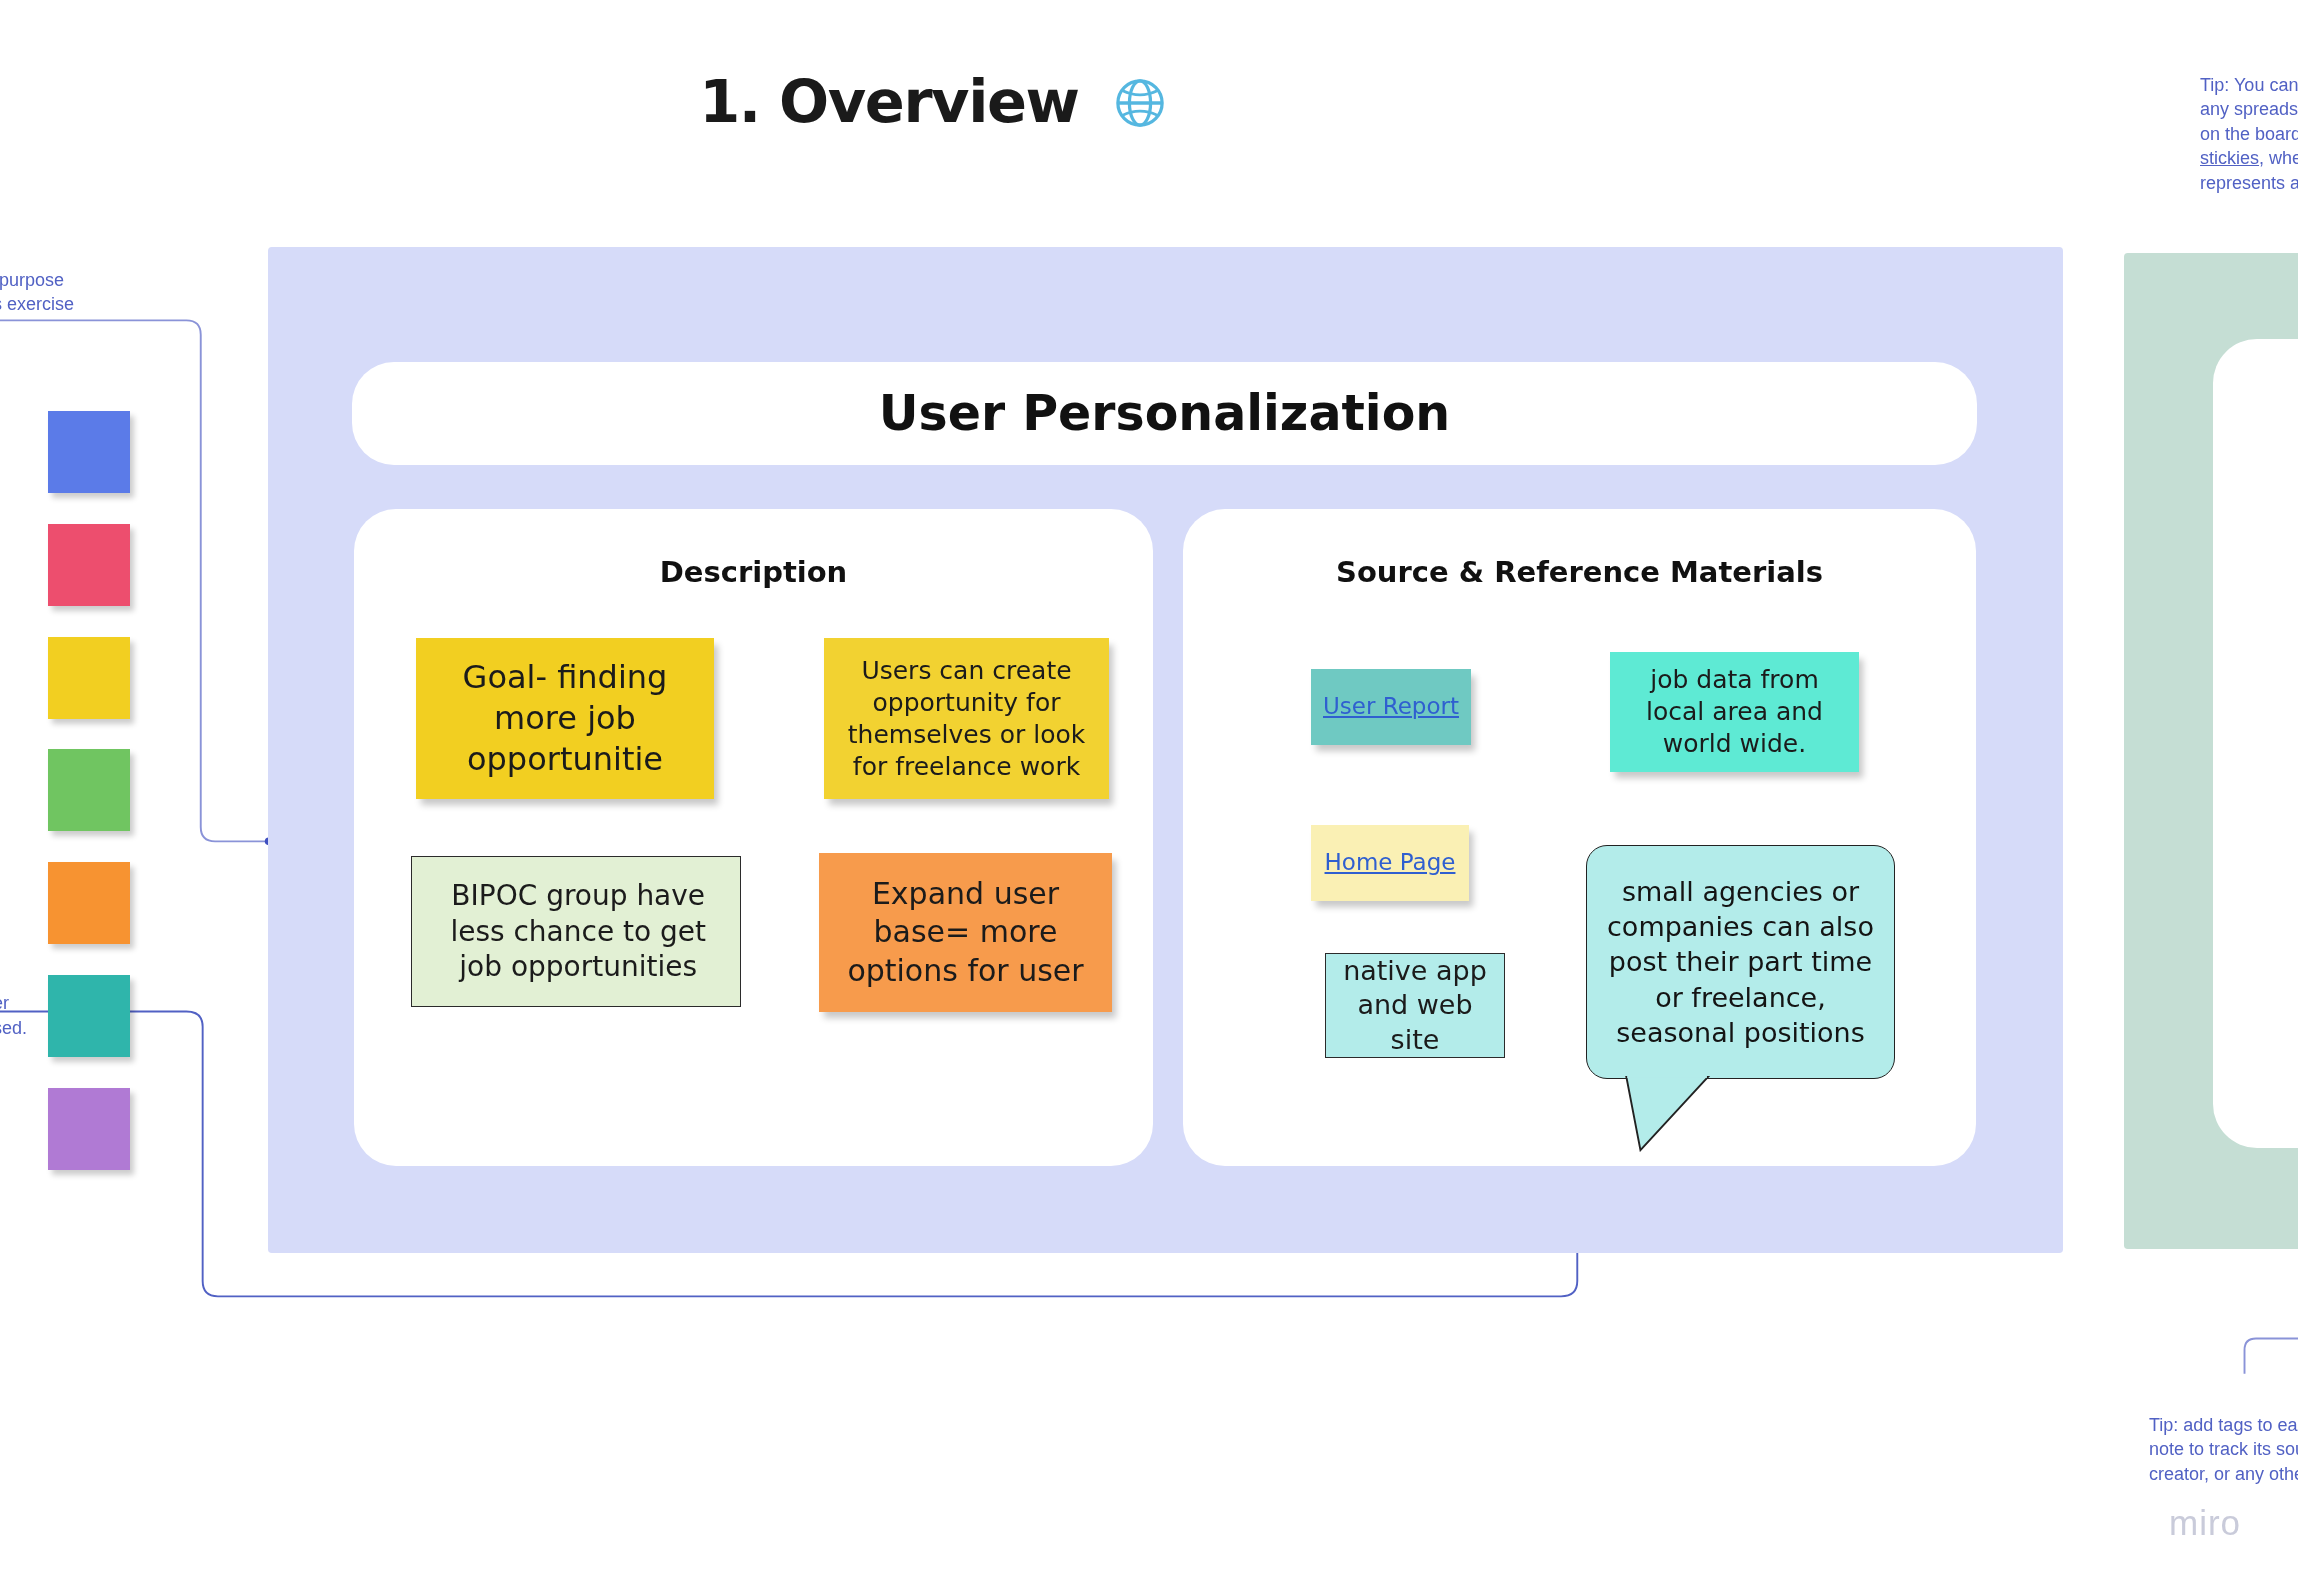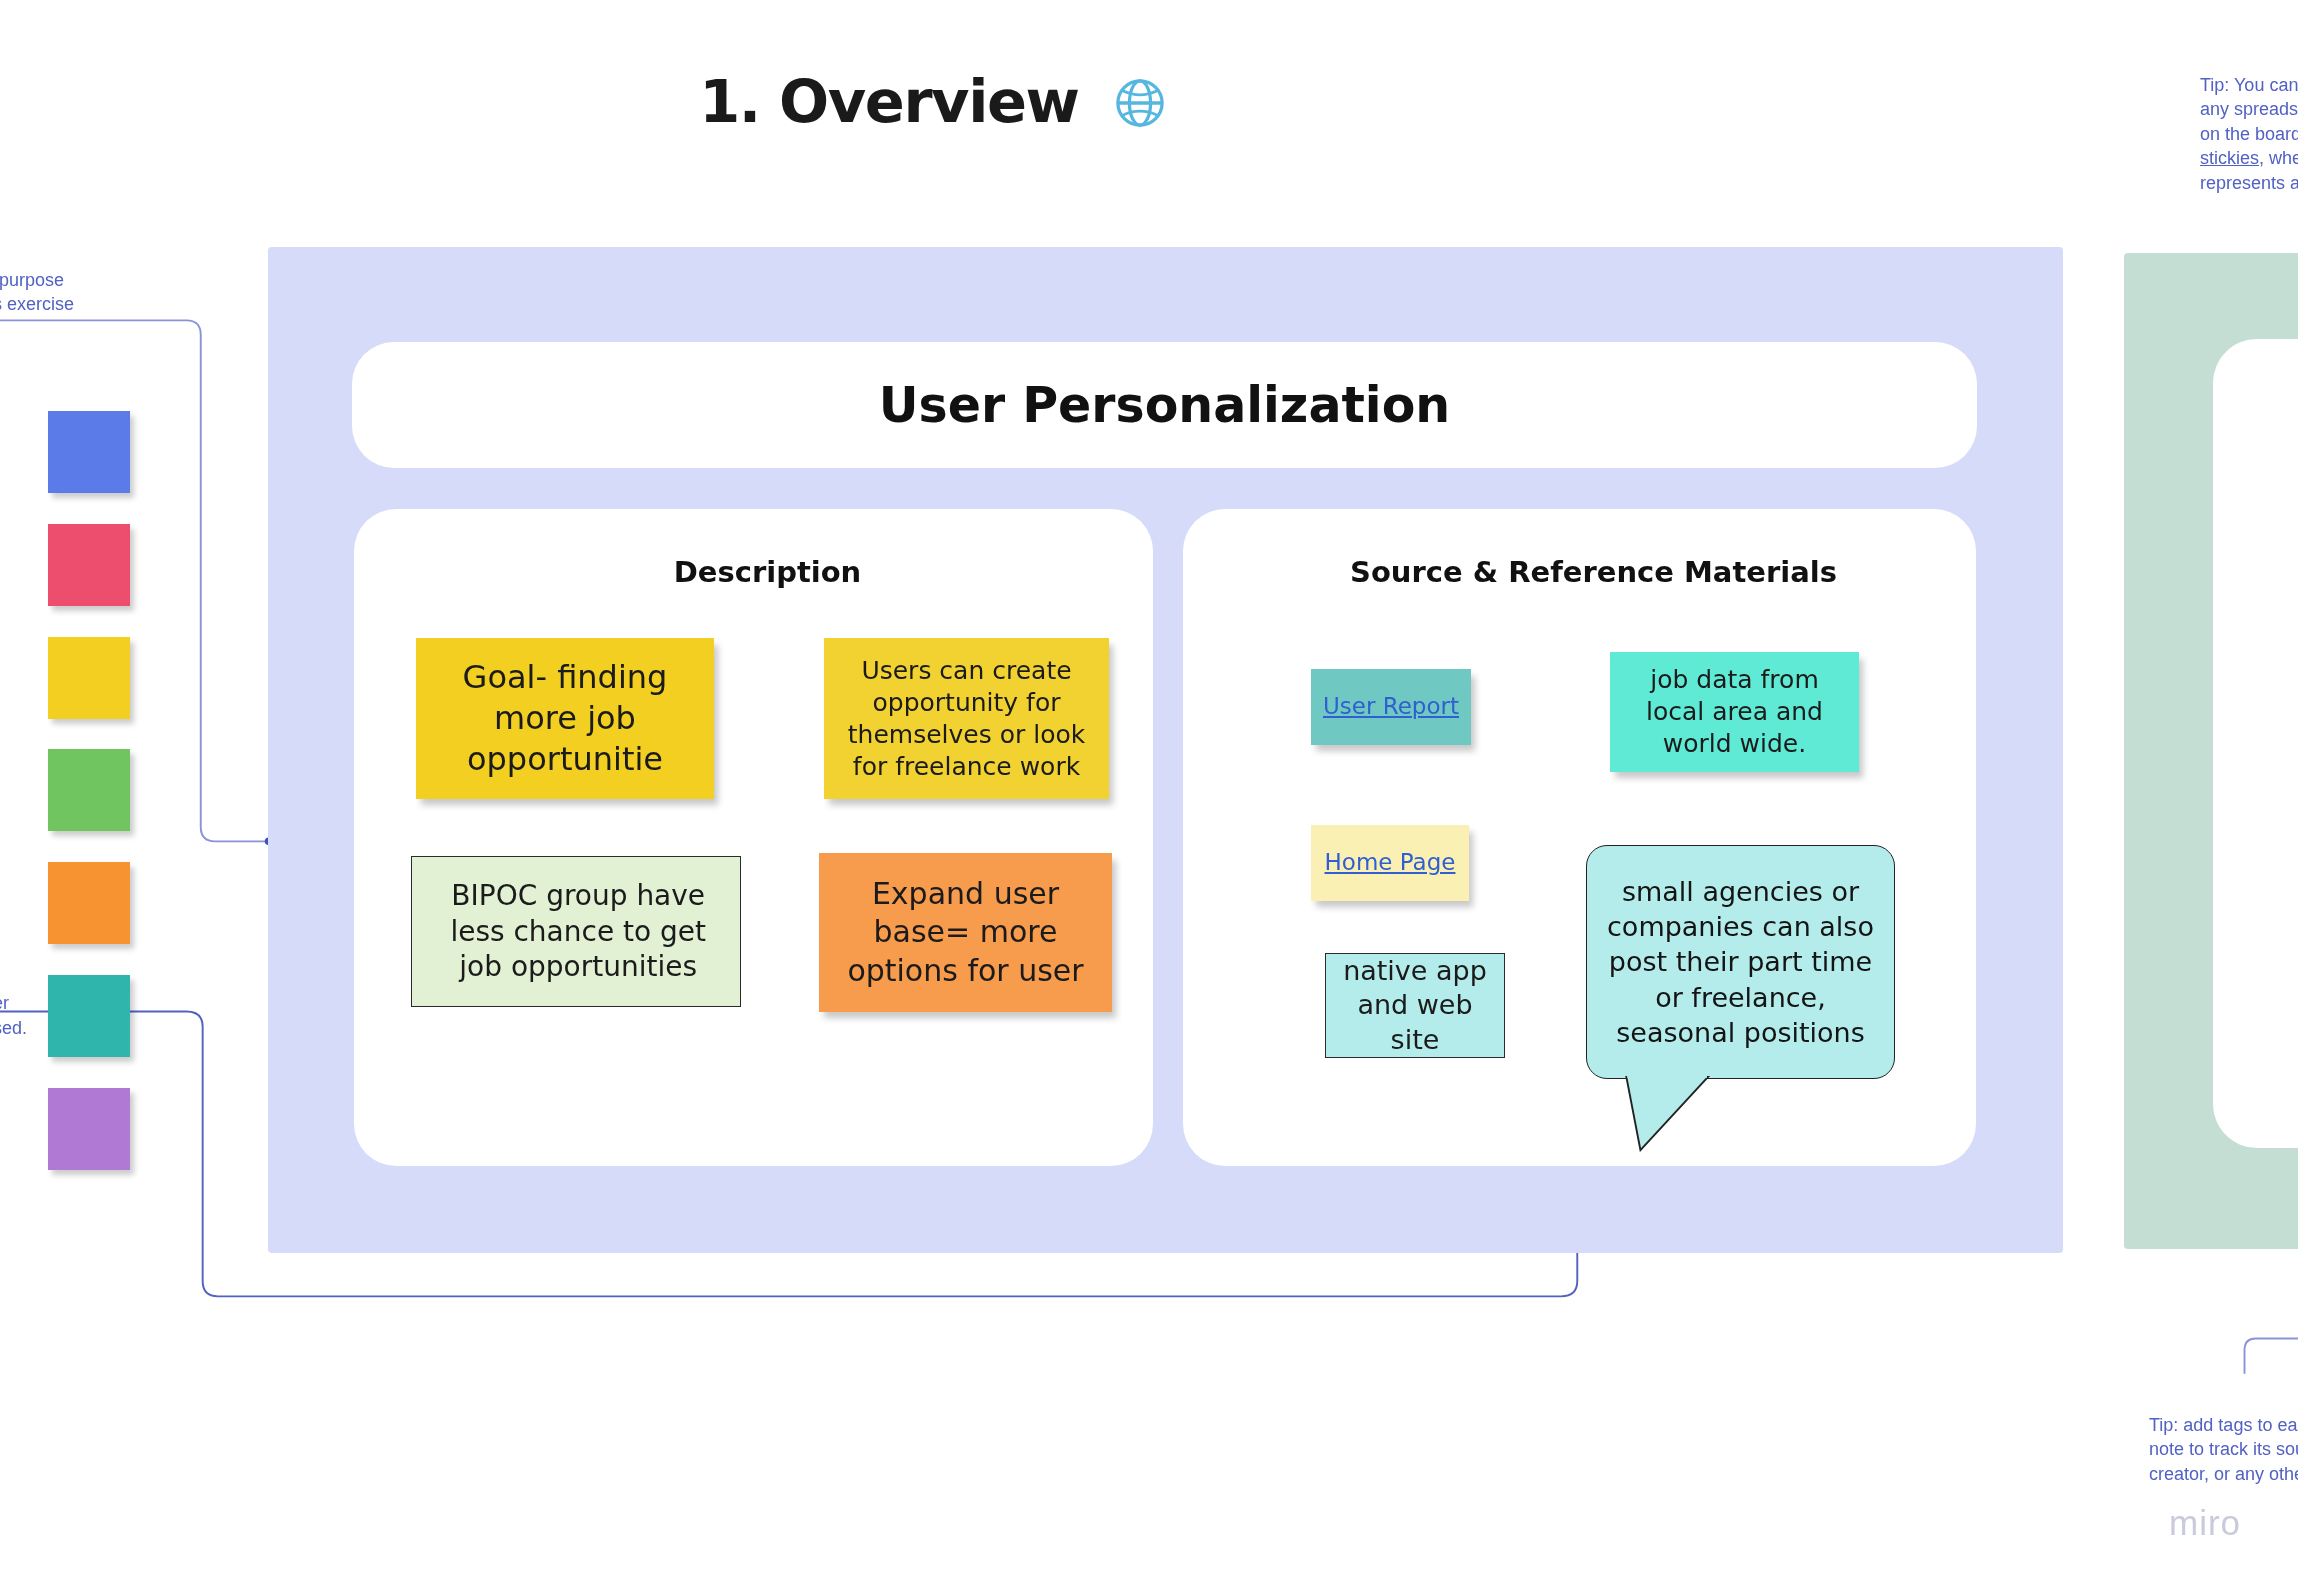--- a/index.html
+++ b/index.html
@@ -30,35 +30,34 @@
     background:#d6dbf9;border-radius:3.8px;
   }
   #frame-stickies{
     left:2124px;top:253px;width:411px;height:996px;
     background:#c5ded4;border-radius:3.8px;
   }
 
   
   .card{background:#ffffff;border-radius:42px;}
   #card-title{
-    left:352px;top:342px;width:1625px;height:126px;
+    left:352px;top:362px;width:1625px;height:103px;
     display:flex;align-items:center;justify-content:center;
   }
   #card-title .t{
     font-size:49px;font-weight:700;color:#111;
     font-family:"DejaVu Sans","Liberation Sans",sans-serif;
   }
   #card-description{ left:354px;top:509px;width:799px;height:657px; }
   #card-sources{ left:1183px;top:509px;width:793px;height:657px; }
 
   .col-head{
     position:absolute;top:46px;left:0;width:100%;
     text-align:center;font-size:29px;font-weight:700;color:#111;
     font-family:"DejaVu Sans","Liberation Sans",sans-serif;
-    padding-left:14px;
   }
 
   
   .sticky{
     position:absolute;
     display:flex;align-items:center;justify-content:center;
     text-align:center;
     color:#1b1b1b;
     font-family:"DejaVu Sans","Liberation Sans",sans-serif;
     box-sizing:border-box;

